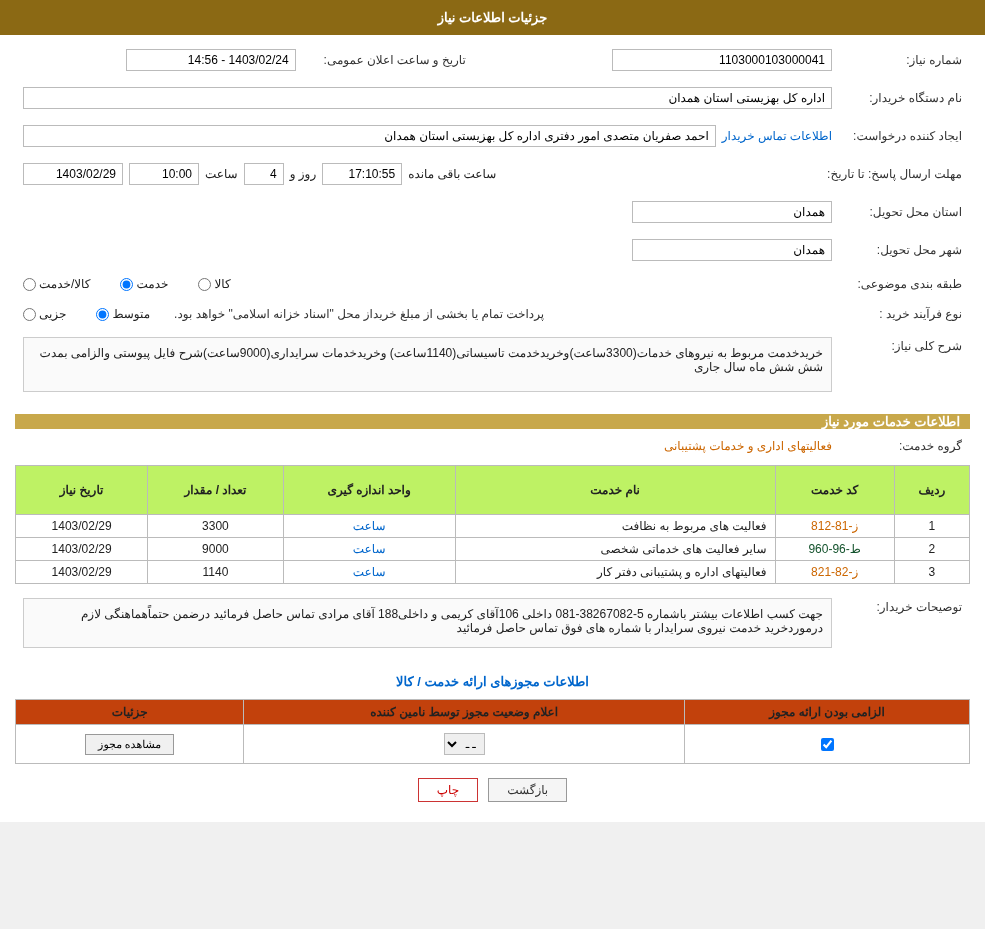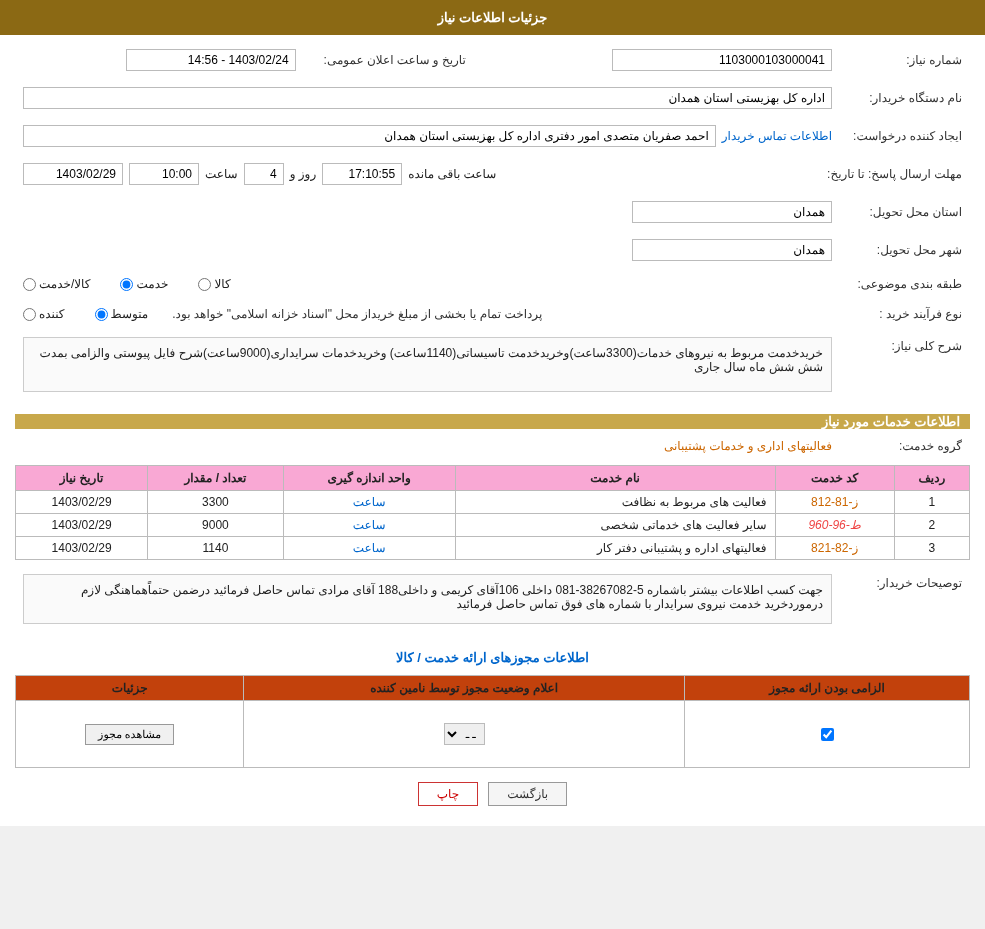--- a/index.html
+++ b/index.html
@@ -101,23 +101,23 @@
       text-align: right;
       background: #fafafa;
     }
     .data-table {
       width: 100%;
       border-collapse: collapse;
       margin-bottom: 10px;
       font-size: 12px;
     }
     .data-table th {
-      background: #f9a8d4;
-      border: 1px solid #bbb;
-      padding: 5px 8px;
+      background: #bef264;
+      border: 1px solid #bbb;
+      padding: 17px 8px;
       text-align: center;
       font-weight: bold;
     }
     .data-table td {
       border: 1px solid #bbb;
       padding: 4px 8px;
       text-align: center;
     }
     .data-table td.text-right {
       text-align: right;
@@ -168,21 +168,21 @@
     }
     .permissions-table th {
       background: #c2410c;
       border: 1px solid #bbb;
       padding: 5px 8px;
       text-align: center;
       font-weight: bold;
     }
     .permissions-table td {
       border: 1px solid #bbb;
-      padding: 22px 8px;
+      padding: 8px 8px;
       text-align: center;
     }
     .select-sm {
       font-size: 12px;
       font-family: Tahoma;
       border: 1px solid #bbb;
       padding: 2px 4px;
       direction: rtl;
     }
     .checkbox-item {
@@ -318,21 +318,21 @@
       </table>
 
     <table class="info-table">
       <tbody>
           <tr>
         <td class="label-cell">نوع فرآیند خرید :</td>
         <td class="value-cell">
           <div style="display:flex; align-items:center; gap:8px; flex-direction:row-reverse; justify-content:flex-start;">
             <div class="radio-group" style="flex-direction:row-reverse;">
               <div class="radio-item">
-                <span>کننده</span>
+                <span>جزیی</span>
                 <input type="radio" name="nove_farayand" style="">
               </div>
               <div class="radio-item">
                 <span>متوسط</span>
                 <input type="radio" name="nove_farayand" checked="" style="">
               </div>
             </div>
             <span style="color:#333;margin-left:16px;">پرداخت تمام یا بخشی از مبلغ خریداز محل "اسناد خزانه اسلامی" خواهد بود.</span>
           </div>
         </td>
@@ -381,21 +381,21 @@
       <tr>
       <td>1</td>
       <td style="color:#cc6600;">ز-81-812</td>
       <td class="text-right">فعالیت های مربوط به نظافت</td>
       <td style="color:#0066cc;">ساعت</td>
       <td>3300</td>
       <td>1403/02/29</td>
     </tr>
           <tr>
       <td>2</td>
-      <td style="color:#ef4444;font-style:italic;">ط-96-960</td>
+      <td style="color:#14532d;">ط-96-960</td>
       <td class="text-right">سایر فعالیت های خدماتی شخصی</td>
       <td style="color:#0066cc;">ساعت</td>
       <td>9000</td>
       <td>1403/02/29</td>
     </tr>
           <tr>
       <td>3</td>
       <td style="color:#cc6600;">ز-82-821</td>
       <td class="text-right">فعالیتهای اداره و پشتیبانی دفتر کار</td>
       <td style="color:#0066cc;">ساعت</td>

